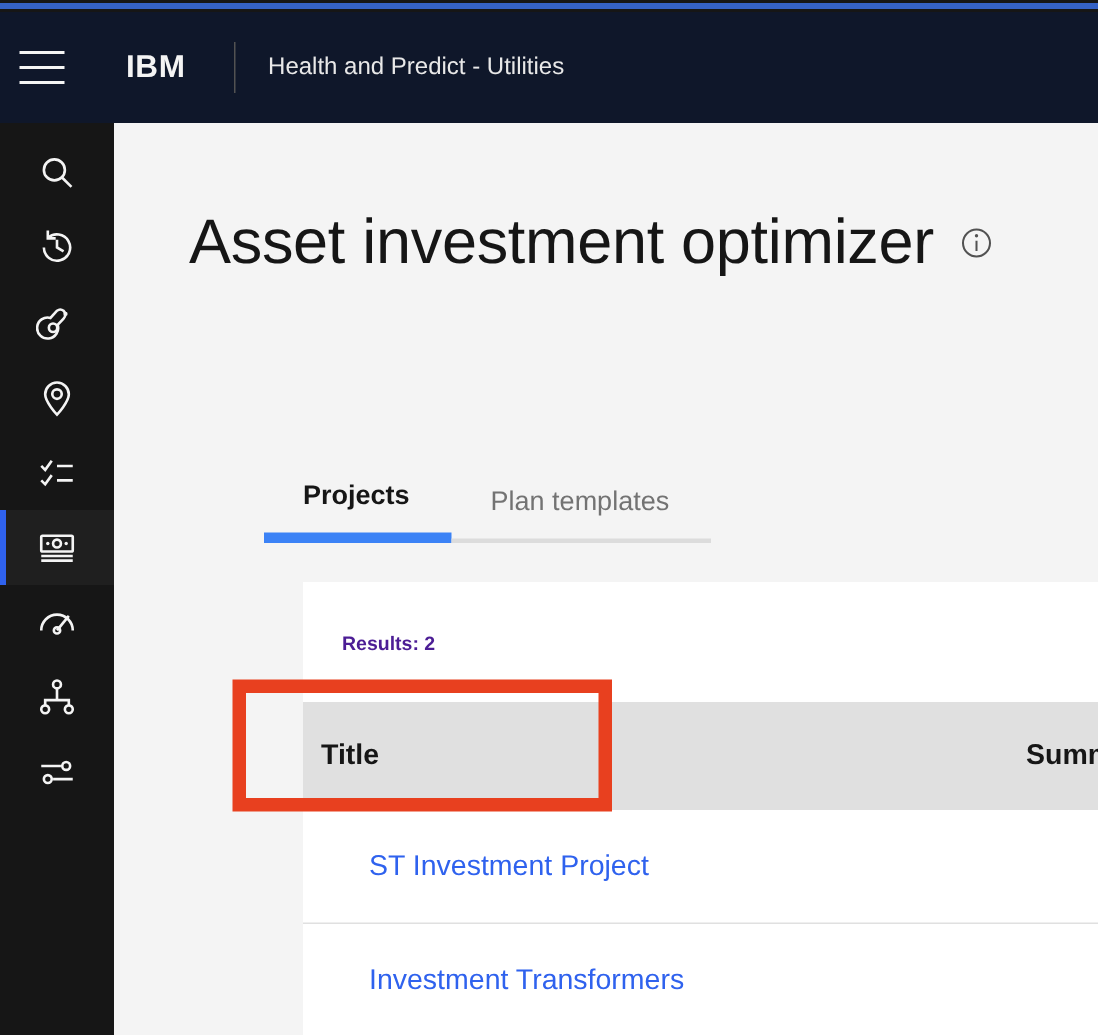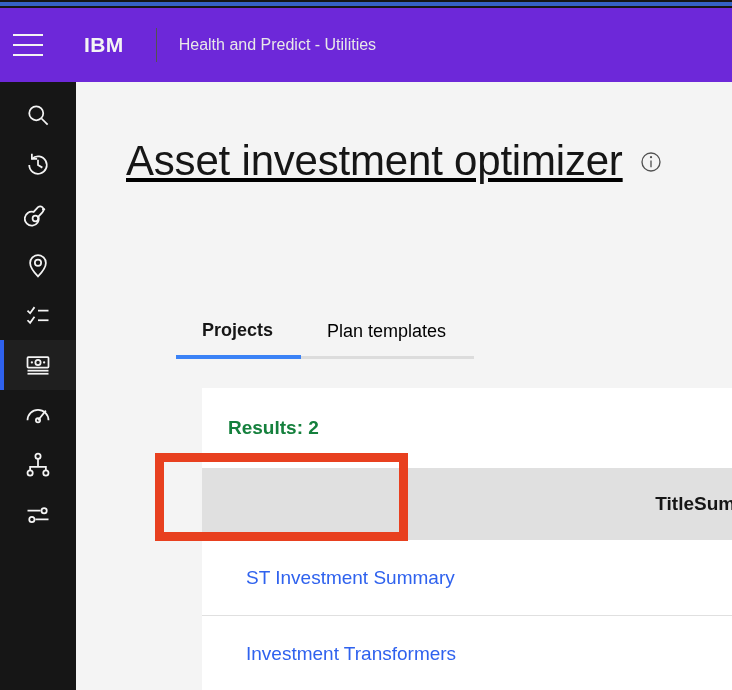--- a/index.html
+++ b/index.html
@@ -36,21 +36,21 @@
     height: 4px;
     background: #3562c6;
   }
 
   
   .header {
     position: absolute;
     top: 8px; left: 0;
     width: 732px;
     height: 74px;
-    background: #6d28d9;
+    background: #0f172a;
     display: flex;
     align-items: center;
   }
   .hamburger {
     width: 56px;
     height: 74px;
     display: flex;
     align-items: center;
     justify-content: center;
     flex: 0 0 auto;
@@ -128,21 +128,20 @@
     height: 608px;
     background: #f4f4f4;
     overflow: hidden;
   }
 
   .page-title-row {
     position: absolute;
     top: 58px; left: 50px;
     display: flex;
     align-items: center;
-    text-decoration: underline;
   }
   .page-title {
     font-size: 42px;
     font-weight: 300;
     color: #161616;
     letter-spacing: -0.2px;
     line-height: 1;
     white-space: nowrap;
   }
   .info-icon {
@@ -154,63 +153,63 @@
   
   .tabs {
     position: absolute;
     top: 238px; left: 100px;
     display: flex;
     align-items: flex-end;
   }
   .tab {
     padding: 0 28px 14px 26px;
     font-size: 18px;
-    color: #000000;
+    color: #737373;
     cursor: pointer;
     border-bottom: 3px solid #dcdcdc;
     white-space: nowrap;
   }
   .tab.active {
     font-weight: 700;
     color: #161616;
-    border-bottom: 4px solid #3b82f6;
+    border-bottom: 7px solid #3b82f6;
   }
 
   
   .table-card {
     position: absolute;
     top: 306px; left: 126px;
     width: 620px;
     background: #ffffff;
   }
   .table-toolbar {
     height: 80px;
     display: flex;
     align-items: center;
     padding-left: 26px;
     background: #ffffff;
   }
   .results-label {
-    font-size: 19px;
+    font-size: 13px;
     font-weight: 600;
-    color: #15803d;
+    color: #4c1d95;
   }
   .table-head {
     height: 72px;
     background: #e0e0e0;
     display: flex;
     align-items: center;
   }
   .th {
     font-size: 19px;
     font-weight: 700;
     color: #161616;
     white-space: nowrap;
   }
-  .th-title { padding-left: 22px; width: 470px; text-align: right; }
+  .th-title { padding-left: 12px; width: 470px; }
   .th-summary { padding-left: 0; }
 
   .table-row {
     height: 75px;
     display: flex;
     align-items: center;
     border-bottom: 1px solid #e0e0e0;
     background: #ffffff;
   }
   .cell-title {
@@ -382,21 +381,21 @@
         <span class="results-label">Results: 2</span>
       </div>
 
       <div class="table-head">
         <div class="th th-title">Title</div>
         <div class="th th-summary">Summary</div>
       </div>
 
       <div class="table-row">
         <div class="cell-title">
-          <a class="row-link">ST Investment Summary</a>
+          <a class="row-link">ST Investment Project</a>
         </div>
       </div>
 
       <div class="table-row">
         <div class="cell-title">
           <a class="row-link">Investment Transformers</a>
         </div>
       </div>
 
     </div>

